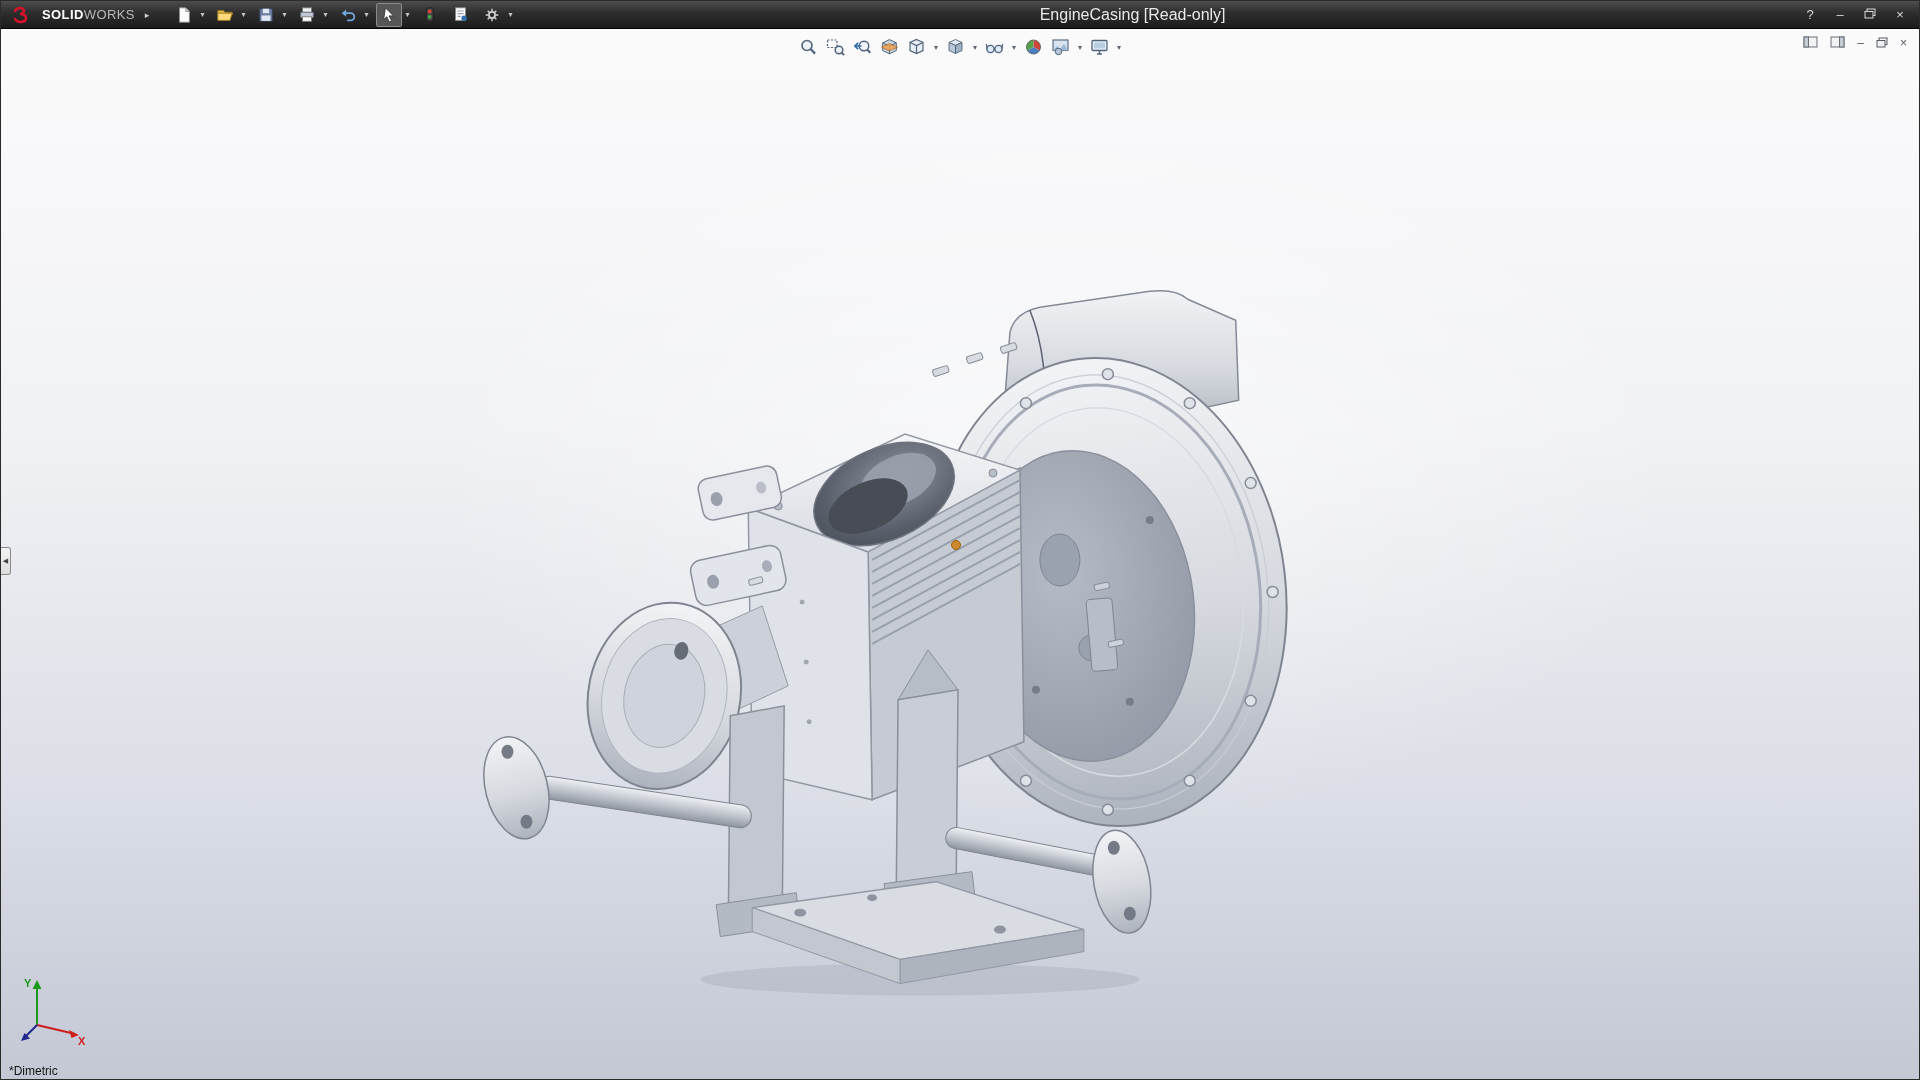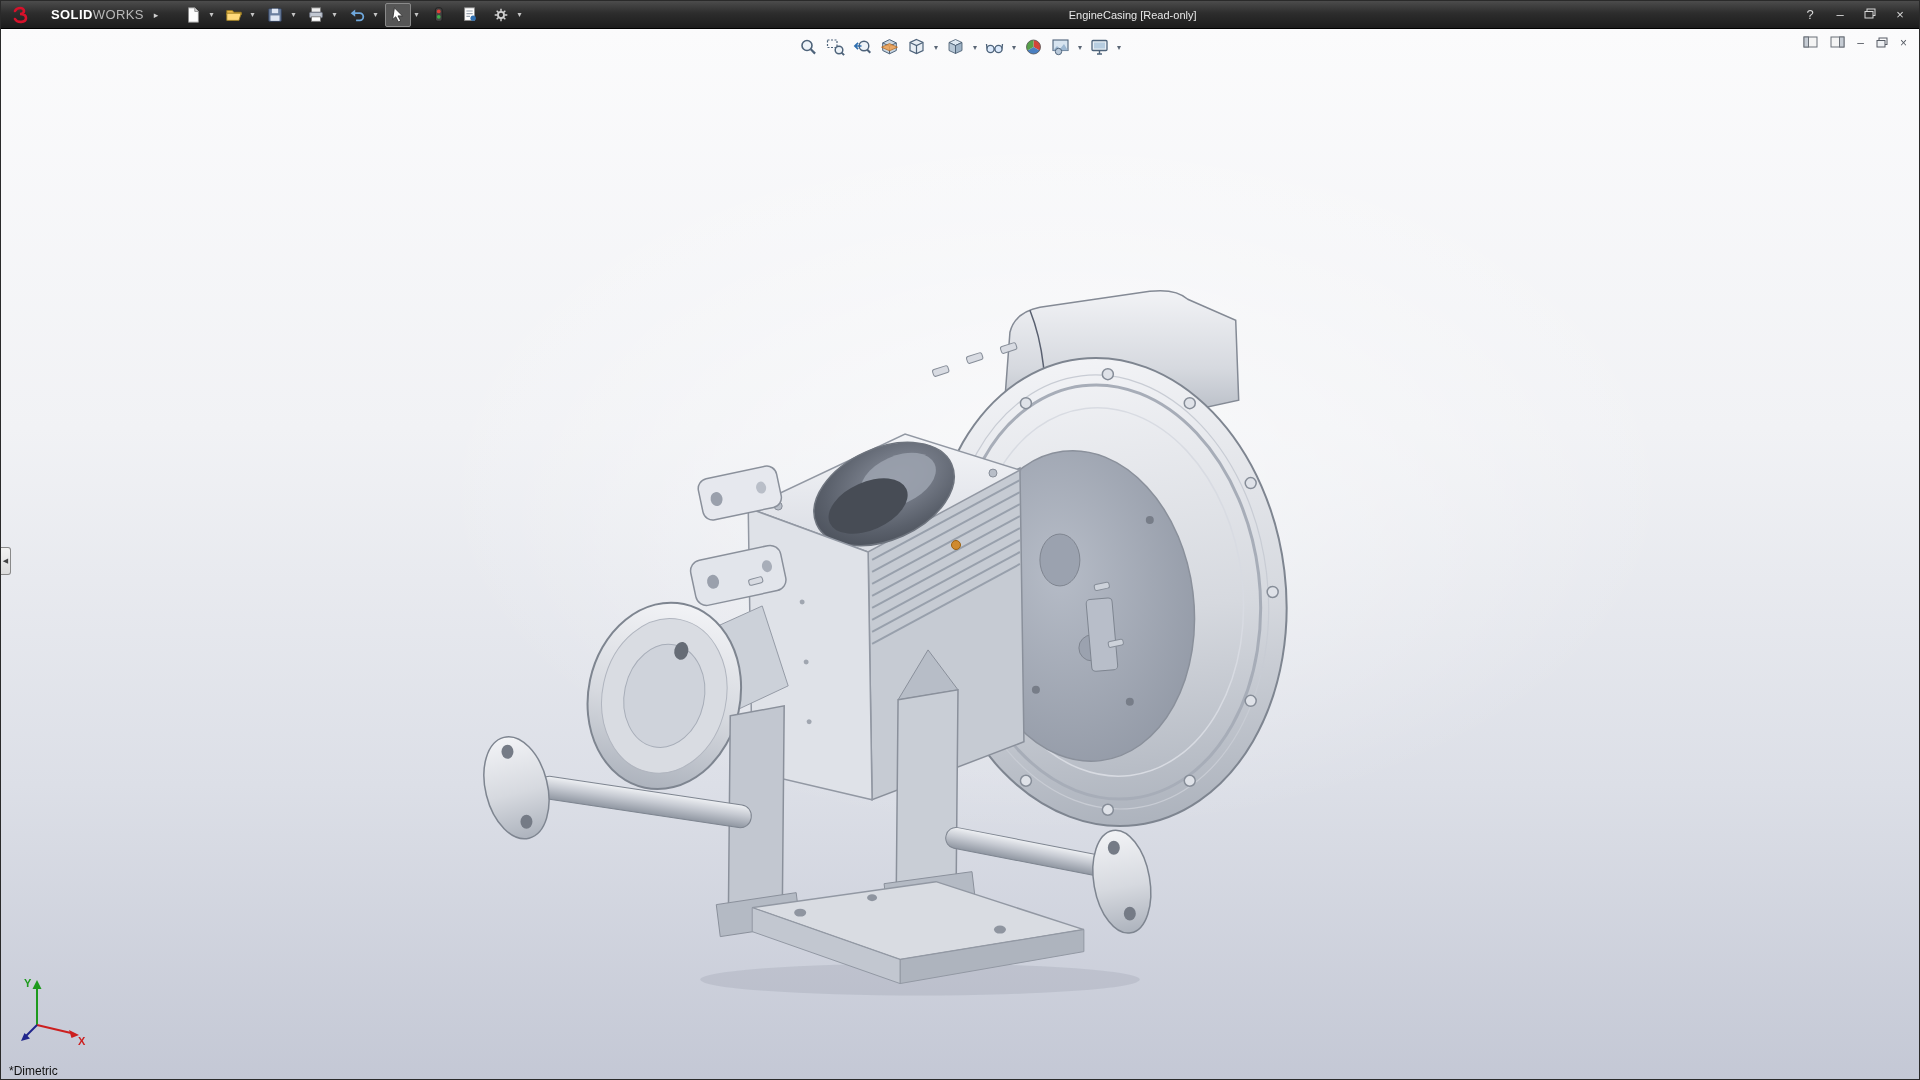--- a/index.html
+++ b/index.html
@@ -3,32 +3,32 @@
 <meta charset="utf-8">
 <style>
   * { box-sizing: border-box; margin: 0; padding: 0; }
   html,body { width:1920px; height:1080px; overflow:hidden; font-family:"Liberation Sans",sans-serif; }
   #app { position:relative; width:1920px; height:1080px; background:#fff; border:1px solid #2a2a2a; }
 
   
   .titlebar { position:absolute; top:0; left:0; right:0; height:28px;
     background:linear-gradient(#4c4c4c, #2d2d2d 45%, #1c1c1c);
     display:flex; align-items:center; border-bottom:1px solid #000; z-index:10; }
-  .logo { display:flex; align-items:center; gap:18px; padding:0 8px 0 10px; height:100%; }
+  .logo { display:flex; align-items:center; gap:9px; padding:0 8px 0 10px; height:100%; }
   .brand { font-size:13px; letter-spacing:.4px; }
   .brand .solid { color:#ffffff; font-weight:bold; }
   .brand .works { color:#b9b9b9; }
   .flyout { color:#d0d0d0; font-size:9px; margin:0 8px 0 2px; cursor:pointer; }
   .tb { display:flex; align-items:center; gap:1px; margin-left:14px; }
   .tb-group { display:flex; align-items:center; margin-right:4px; }
   .tb-btn { width:26px; height:24px; display:flex; align-items:center; justify-content:center;
     border:1px solid transparent; border-radius:2px; cursor:pointer; }
   .tb-btn.pressed { background:#565656; border-color:#8a8a8a; }
   .dd { color:#c6c6c6; font-size:8px; width:10px; text-align:center; cursor:pointer; }
-  .win-title { position:absolute; left:59%; transform:translateX(-50%); color:#e8e8e8; font-size:11px; white-space:nowrap; }
+  .win-title { position:absolute; left:59%; transform:translateX(-50%); color:#e8e8e8; font-size:16px; white-space:nowrap; }
   .win-controls { margin-left:auto; display:flex; align-items:center; gap:16px; padding-right:12px; color:#d8d8d8; }
   .win-controls .wc { font-size:13px; line-height:1; cursor:pointer; min-width:14px; text-align:center; }
 
   
   .viewport { position:absolute; top:28px; left:0; right:0; bottom:0;
     background:
       radial-gradient(ellipse 900px 520px at 55% 42%, rgba(255,255,255,.55), rgba(255,255,255,0) 70%),
       linear-gradient(180deg, #fbfbfc 0%, #f1f2f5 38%, #dcdfe7 72%, #c4c8d5 100%);
     overflow:hidden; }
   .model-svg { position:absolute; inset:0; width:100%; height:100%; }

